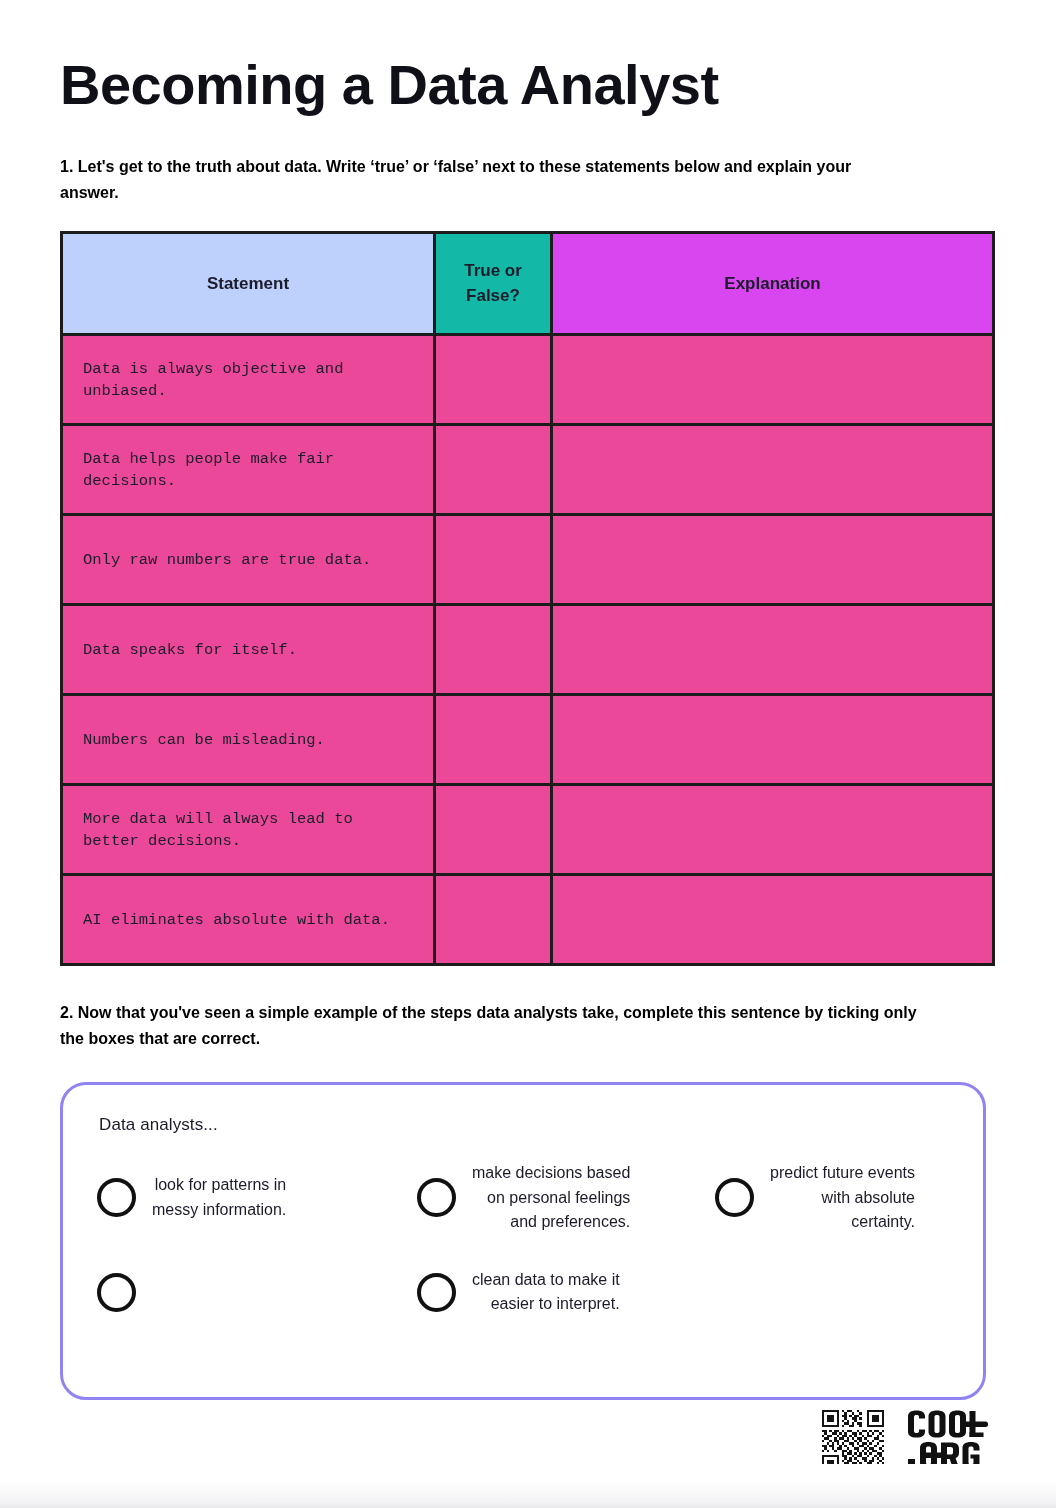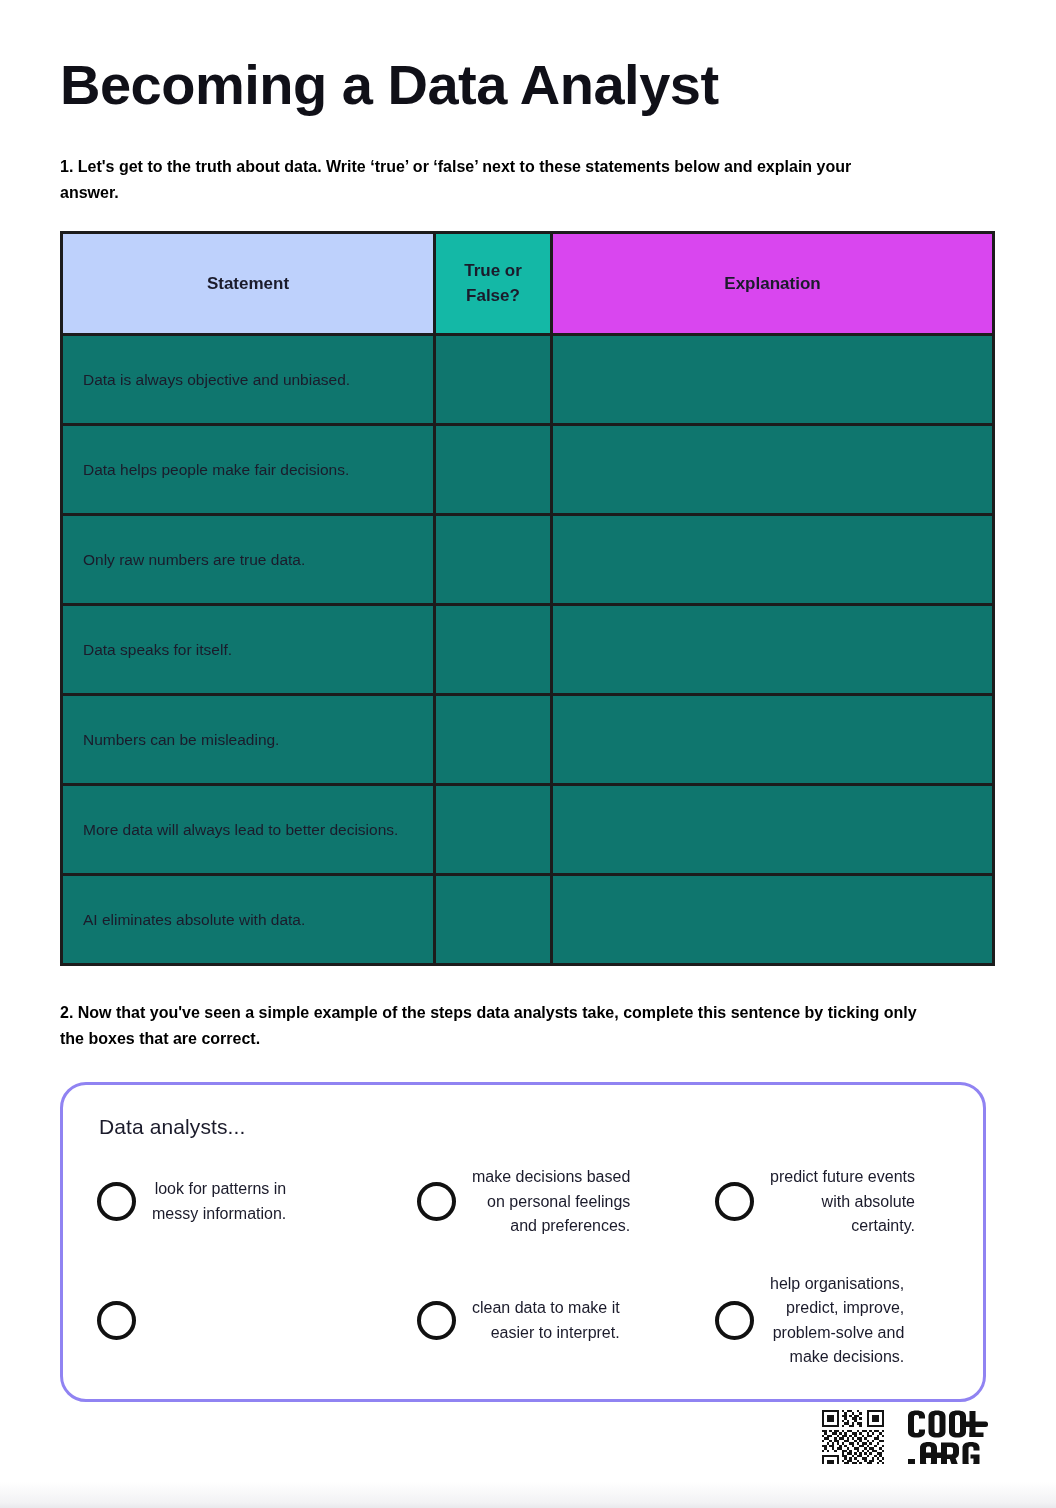--- a/index.html
+++ b/index.html
@@ -79,21 +79,22 @@
     font-weight: 700;
     text-align: center;
     line-height: 1.45;
   }
   th.h-stmt { background: #bed1fc; }
   th.h-tf   { background: #14b8a6; }
   th.h-expl { background: #d946ef; }
 
   tbody td {
     height: 87px;
-    background: #0f766e;
+    background: #ec4899;
+    font-family: Liberation Mono, monospace;
   }
   tbody td.c-stmt {
     padding: 0 18px 0 20px;
     font-size: 15.5px;
     font-weight: 400;
     line-height: 1.42;
     text-align: left;
     color: #1b1b2b;
   }
 
@@ -102,21 +103,21 @@
     margin-top: 30px;
     width: 926px;
     border: 3px solid #9083f2;
     border-radius: 26px;
     background: #ffffff;
     box-sizing: border-box;
     padding: 26px 30px 30px 32px;
     min-height: 318px;
   }
   .panel-heading {
-    font-size: 21px;
+    font-size: 17px;
     font-weight: 400;
     color: #1b1b2b;
     margin: 4px 0 0 4px;
     letter-spacing: 0.1px;
   }
   .opt-grid {
     display: grid;
     grid-template-columns: 320px 298px 250px;
     row-gap: 34px;
     margin-top: 26px;
@@ -259,27 +260,20 @@
         <div class="opt opt-row2">
           <span class="circle"></span>
         </div>
 
         <div class="opt opt-row2">
           <span class="circle"></span>
           <span class="opt-label">clean data to make it
 easier to interpret.</span>
         </div>
 
-        <div class="opt opt-row2">
-          <span class="circle"></span>
-          <span class="opt-label">help organisations,
-predict, improve,
-problem-solve and
-make decisions.</span>
-        </div>
 
       </div>
     </div>
 
   </div>
 
   <div class="footer">
     <svg class="qr" viewBox="0 0 25 25" shape-rendering="crispEdges" aria-hidden="true">
       <rect width="25" height="25" fill="#ffffff"></rect>
       <g fill="#141414">

